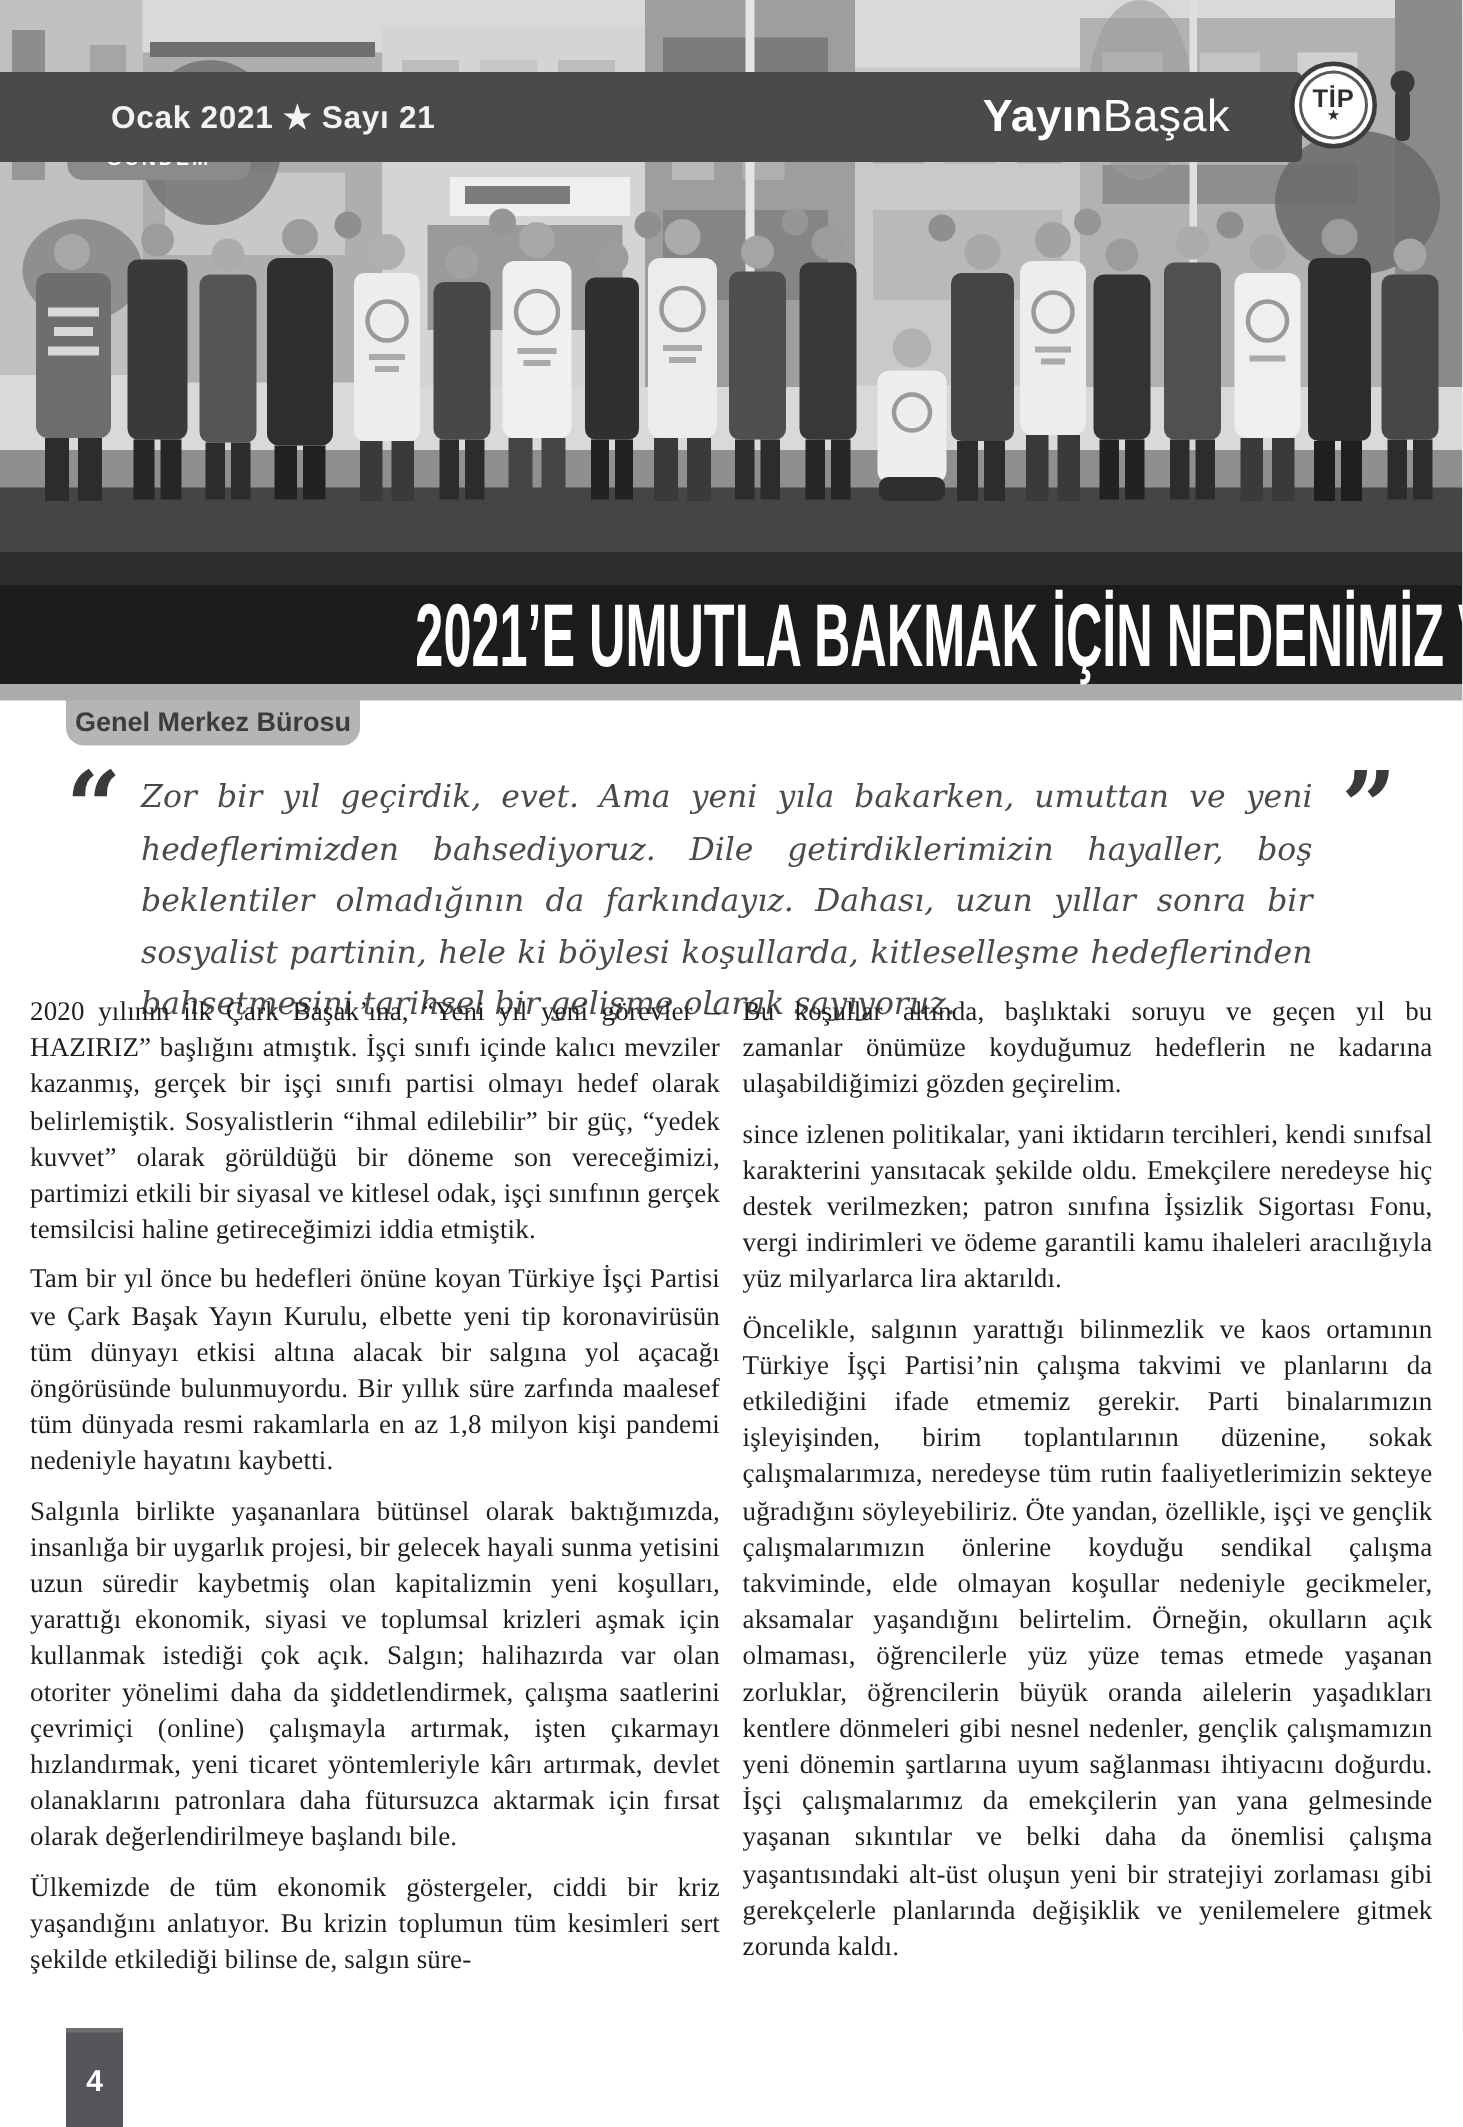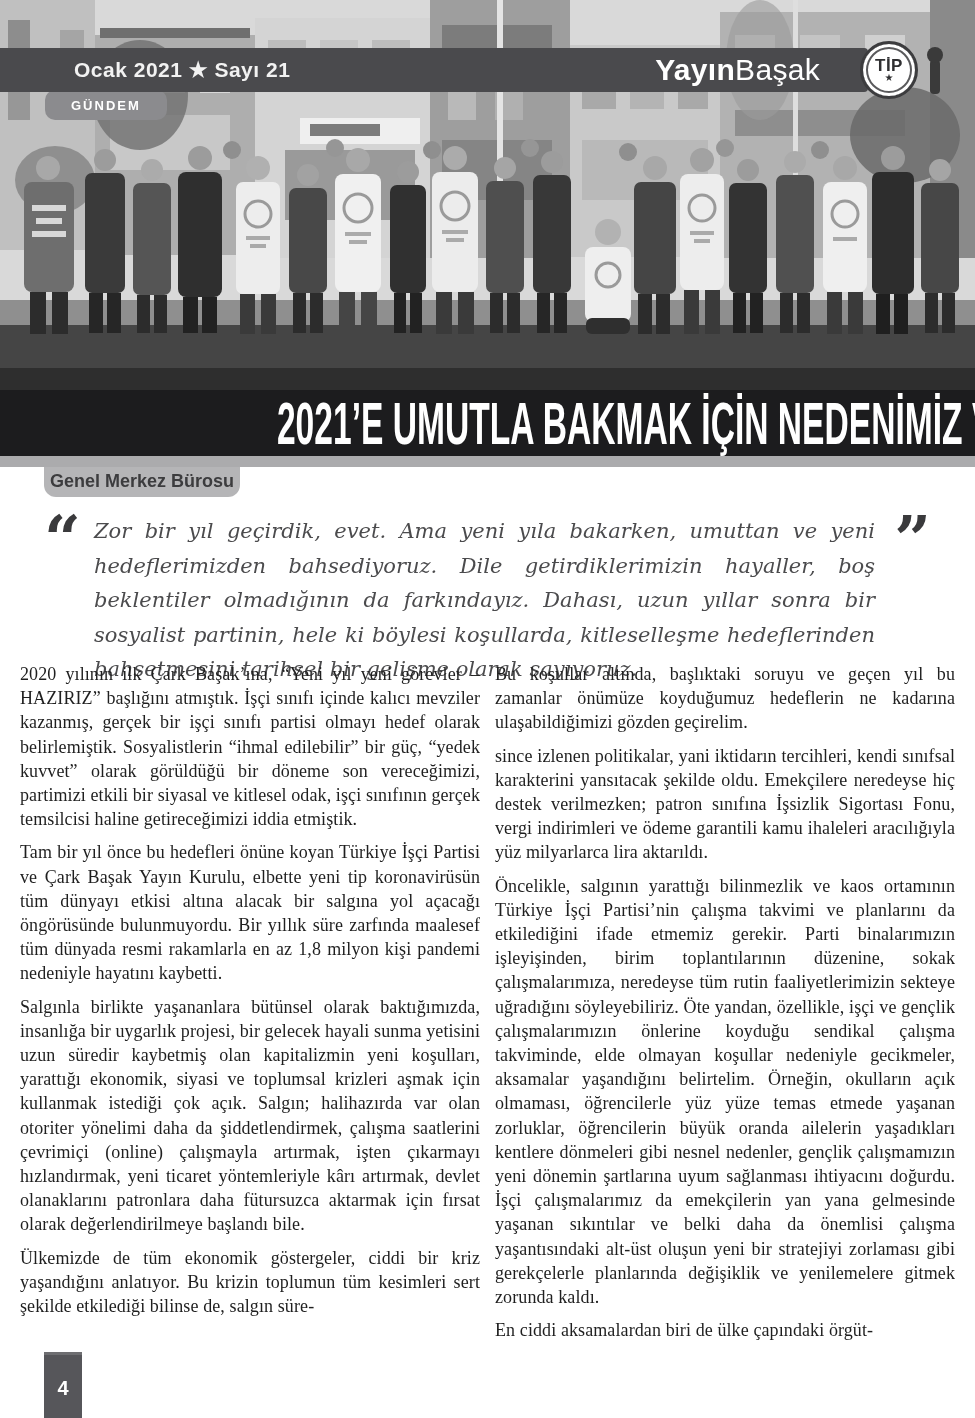--- a/index.html
+++ b/index.html
@@ -7,21 +7,21 @@
   .page {
     position:relative; width:975px; height:1418px; margin:0 auto;
     background:#ffffff; overflow:hidden;
     font-family:"Liberation Sans", sans-serif;
   }
   
   .photo { position:absolute; left:0; top:0; width:975px; height:390px; }
   .photo svg { display:block; }
   
   .header-bar {
-    position:absolute; left:0; top:48px; width:868px; height:44px;
+    position:absolute; left:0; top:48px; width:868px; height:60px;
     background:#4a4a4d; border-radius:0 4px 4px 0;
     display:flex; align-items:center; justify-content:space-between;
     padding:0 48px 0 74px; z-index:4;
   }
   .issue-info { color:#f2f2f2; font-size:21px; font-weight:bold; letter-spacing:.5px; }
   .brand { color:#ffffff; font-size:30px; letter-spacing:.3px; white-space:nowrap; }
   .brand .b1 { font-weight:bold; }
   .brand .b2 { font-weight:normal; }
   .tip-logo {
     position:absolute; left:860px; top:41px; width:58px; height:58px; z-index:5;
@@ -285,19 +285,18 @@
     <div class="col">
       <p>2020 yılının ilk Çark Başak’ına, “Yeni yıl yeni görevler – HAZIRIZ” başlığını atmıştık. İşçi sınıfı içinde kalıcı mevziler kazanmış, gerçek bir işçi sınıfı partisi olmayı hedef olarak belirlemiştik. Sosyalistlerin “ihmal edilebilir” bir güç, “yedek kuvvet” olarak görüldüğü bir döneme son vereceğimizi, partimizi etkili bir siyasal ve kitlesel odak, işçi sınıfının gerçek temsilcisi haline getireceğimizi iddia etmiştik.</p>
       <p>Tam bir yıl önce bu hedefleri önüne koyan Türkiye İşçi Partisi ve Çark Başak Yayın Kurulu, elbette yeni tip koronavirüsün tüm dünyayı etkisi altına alacak bir salgına yol açacağı öngörüsünde bulunmuyordu. Bir yıllık süre zarfında maalesef tüm dünyada resmi rakamlarla en az 1,8 milyon kişi pandemi nedeniyle hayatını kaybetti.</p>
       <p>Salgınla birlikte yaşananlara bütünsel olarak baktığımızda, insanlığa bir uygarlık projesi, bir gelecek hayali sunma yetisini uzun süredir kaybetmiş olan kapitalizmin yeni koşulları, yarattığı ekonomik, siyasi ve toplumsal krizleri aşmak için kullanmak istediği çok açık. Salgın; halihazırda var olan otoriter yönelimi daha da şiddetlendirmek, çalışma saatlerini çevrimiçi (online) çalışmayla artırmak, işten çıkarmayı hızlandırmak, yeni ticaret yöntemleriyle kârı artırmak, devlet olanaklarını patronlara daha fütursuzca aktarmak için fırsat olarak değerlendirilmeye başlandı bile.</p>
       <p>Ülkemizde de tüm ekonomik göstergeler, ciddi bir kriz yaşandığını anlatıyor. Bu krizin toplumun tüm kesimleri sert şekilde etkilediği bilinse de, salgın süre-</p>
     </div>
     <div class="col">
       <p>Bu koşullar altında, başlıktaki soruyu ve geçen yıl bu zamanlar önümüze koyduğumuz hedeflerin ne kadarına ulaşabildiğimizi gözden geçirelim.</p>
       <p>since izlenen politikalar, yani iktidarın tercihleri, kendi sınıfsal karakterini yansıtacak şekilde oldu. Emekçilere neredeyse hiç destek verilmezken; patron sınıfına İşsizlik Sigortası Fonu, vergi indirimleri ve ödeme garantili kamu ihaleleri aracılığıyla yüz milyarlarca lira aktarıldı.</p>
       <p>Öncelikle, salgının yarattığı bilinmezlik ve kaos ortamının Türkiye İşçi Partisi’nin çalışma takvimi ve planlarını da etkilediğini ifade etmemiz gerekir. Parti binalarımızın işleyişinden, birim toplantılarının düzenine, sokak çalışmalarımıza, neredeyse tüm rutin faaliyetlerimizin sekteye uğradığını söyleyebiliriz. Öte yandan, özellikle, işçi ve gençlik çalışmalarımızın önlerine koyduğu sendikal çalışma takviminde, elde olmayan koşullar nedeniyle gecikmeler, aksamalar yaşandığını belirtelim. Örneğin, okulların açık olmaması, öğrencilerle yüz yüze temas etmede yaşanan zorluklar, öğrencilerin büyük oranda ailelerin yaşadıkları kentlere dönmeleri gibi nesnel nedenler, gençlik çalışmamızın yeni dönemin şartlarına uyum sağlanması ihtiyacını doğurdu. İşçi çalışmalarımız da emekçilerin yan yana gelmesinde yaşanan sıkıntılar ve belki daha da önemlisi çalışma yaşantısındaki alt-üst oluşun yeni bir stratejiyi zorlaması gibi gerekçelerle planlarında değişiklik ve yenilemelere gitmek zorunda kaldı.</p>
-      <p>En ciddi aksamalardan biri de ülke çapındaki örgüt-</p>
     </div>
   </div>
 
   <div class="page-num-tab">4</div>
 
 </div>
 
 </body></html>

